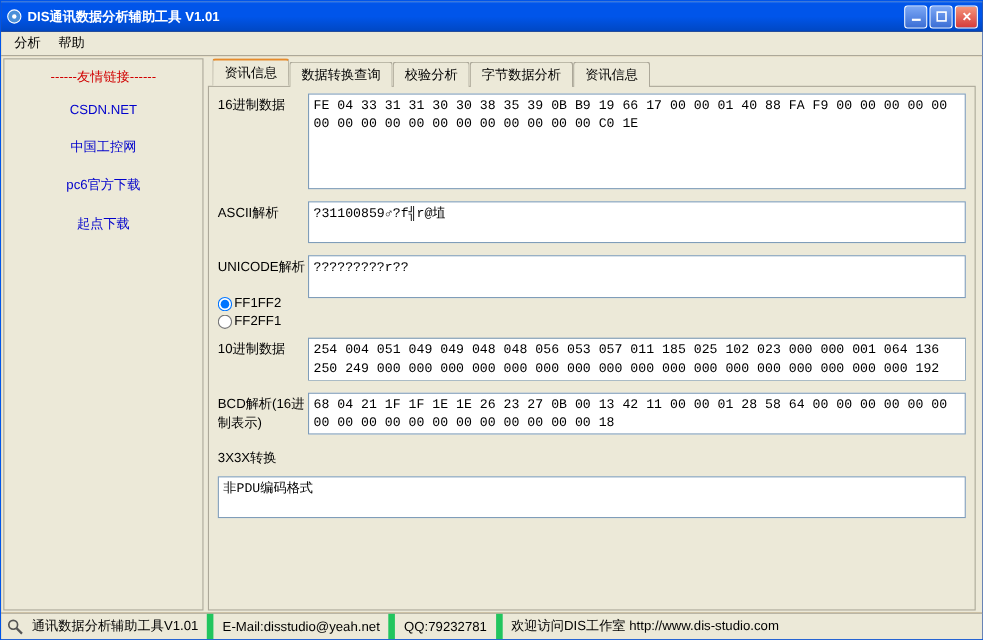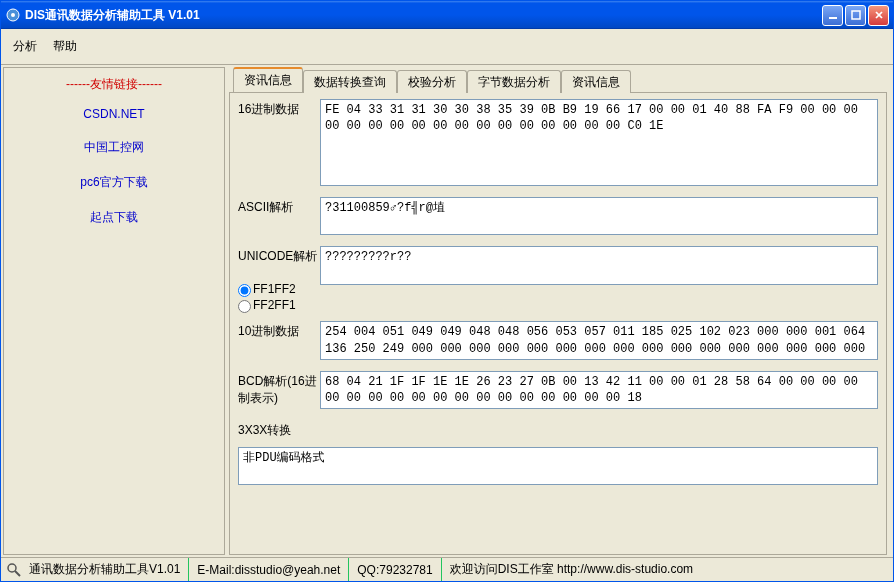--- a/index.html
+++ b/index.html
@@ -7,26 +7,26 @@
 
 .window { width: 894px; height: 582px; background: #a16207; display: flex; flex-direction: column; border: 1px solid #0055ea; }
 
 .titlebar { height: 28px; background: linear-gradient(to bottom, #3b82f0 0%, #0055ea 8%, #0055ea 50%, #0048c5 95%, #003399 100%); display: flex; align-items: center; padding: 0 4px; }
 .titlebar .icon { width: 16px; height: 16px; margin-right: 4px; display: inline-flex; align-items: center; justify-content: center; }
 .titlebar .title { color: #fff; font-weight: bold; flex: 1; }
 .titlebar .btns { display: flex; gap: 2px; }
 .titlebar .btn { width: 21px; height: 21px; background: linear-gradient(to bottom, #7ba7f5, #3b6ed5); border: 1px solid #fff; border-radius: 3px; display: flex; align-items: center; justify-content: center; color: #fff; font-weight: bold; cursor: pointer; }
 .titlebar .btn.close { background: linear-gradient(to bottom, #f5967b, #d53b3b); }
 
-.menubar { height: 36px; background: #ece9d8; display: flex; align-items: center; padding: 0 4px; border-bottom: 1px solid #aca899; }
+.menubar { height: 22px; background: #ece9d8; display: flex; align-items: center; padding: 0 4px; border-bottom: 1px solid #aca899; }
 .menubar .mitem { padding: 2px 8px; cursor: pointer; }
 
 .body { flex: 1; display: flex; background: #ece9d8; padding: 2px; min-height: 0; }
 
-.sidebar { width: 222px; background: #ece9d8; border: 1px solid #aca899; padding: 8px 4px; text-align: center; }
+.sidebar { width: 182px; background: #ece9d8; border: 1px solid #aca899; padding: 8px 4px; text-align: center; }
 .sidebar .header { color: #d00000; margin-bottom: 14px; }
 .sidebar .link { display: block; color: #0000cc; margin: 10px 0 18px; cursor: pointer; }
 
 .main { flex: 1; display: flex; flex-direction: column; padding: 0 4px; min-height: 0; }
 
 .tabstrip { display: flex; padding-left: 4px; }
 .tab { padding: 3px 10px 2px; background: #ece9d8; border: 1px solid #aca899; border-bottom: none; border-top-left-radius: 3px; border-top-right-radius: 3px; margin-right: 0px; cursor: pointer; position: relative; top: 1px; }
 .tab.active { background: #ece9d8; border-top: 2px solid #e68b2c; z-index: 2; padding-bottom: 3px; top: 0; }
 .tab:not(.active) { margin-top: 2px; }
 
@@ -36,21 +36,21 @@
 .field .lbl { width: 82px; padding-top: 2px; }
 .field .val { flex: 1; }
 .field textarea { width: 100%; font-family: "Courier New", monospace; font-size: 12px; border: 1px solid #7f9db9; background: #fff; padding: 2px 4px; resize: none; line-height: 1.35; }
 
 .radiogrp { margin-top: 16px; }
 .radiogrp label { display: block; font-size: 12px; line-height: 16px; }
 .radiogrp input { margin-right: 2px; vertical-align: middle; }
 
 .statusbar { height: 24px; background: #ece9d8; border-top: 1px solid #aca899; display: flex; align-items: center; padding: 0 4px; font-size: 12px; }
 .statusbar .sicon { width: 18px; height: 18px; margin-right: 4px; display: inline-flex; align-items: center; justify-content: center; }
-.statusbar .cell { padding: 0 8px; border-right: 1px solid #22c55e; height: 100%; display: flex; align-items: center; }
+.statusbar .cell { padding: 0 8px; border-right: 6px solid #22c55e; height: 100%; display: flex; align-items: center; }
 .statusbar .cell:first-of-type { padding-left: 2px; }
 .statusbar .cell.last { border-right: none; flex: 1; }
 </style>
 </head>
 <body>
 
 <div class="window">
 
   <div class="titlebar">
     <span class="icon">

